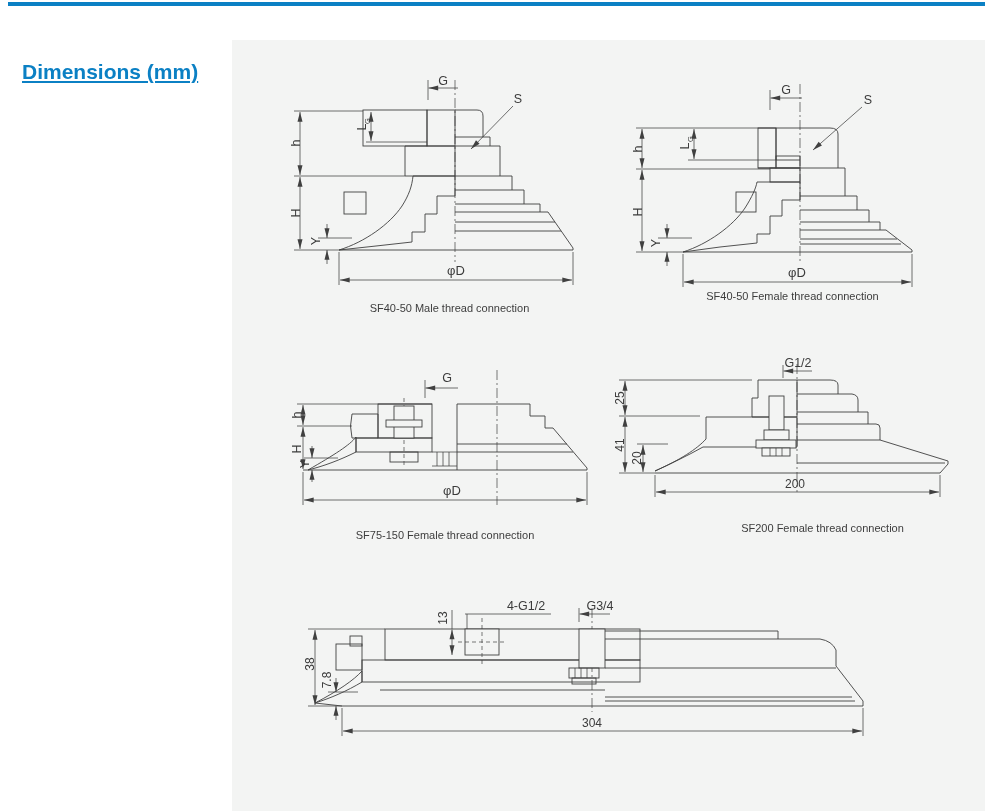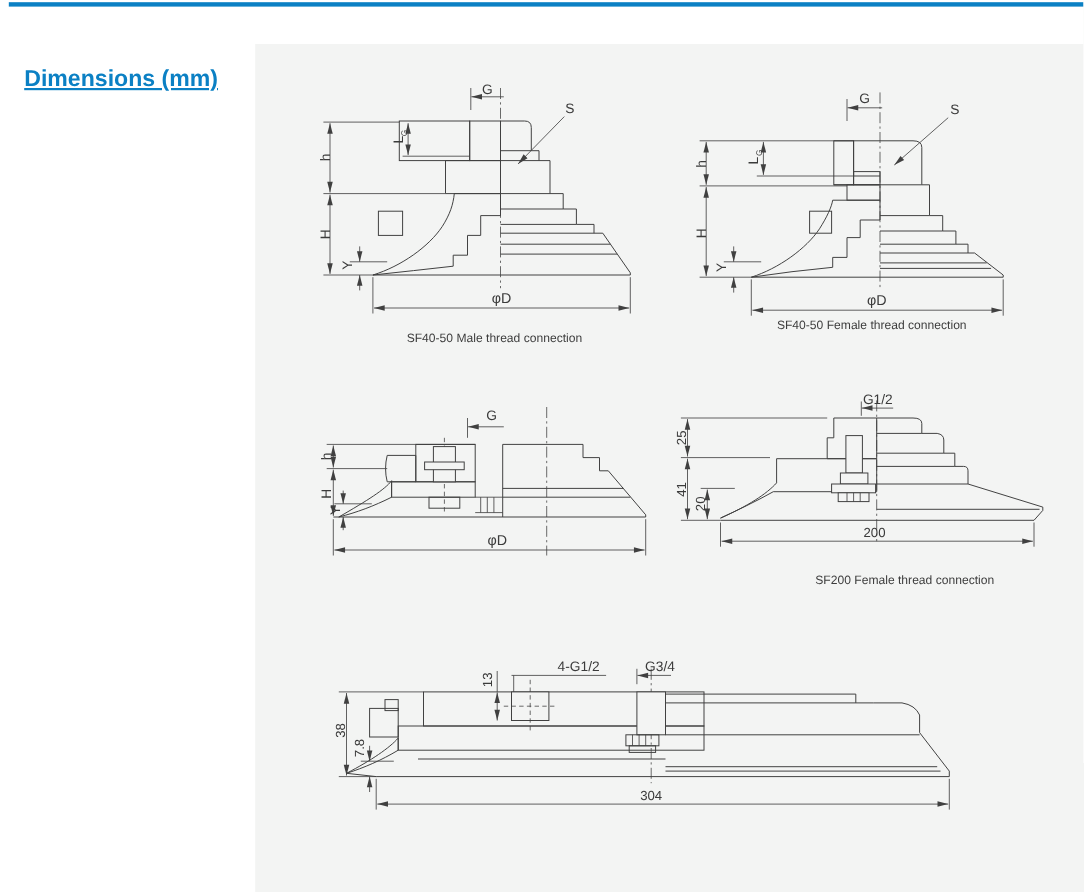--- a/index.html
+++ b/index.html
@@ -159,20 +159,21 @@
     <line class="d" x1="303" y1="472" x2="303" y2="505"></line>
     <line class="d" x1="587" y1="472" x2="587" y2="505"></line>
     <line class="d" x1="304" y1="500" x2="586" y2="500" marker-start="url(#ar)" marker-end="url(#ar)"></line>
 
     <text class="t125" x="447" y="382" text-anchor="middle">G</text>
     <text class="t125" x="297" y="419" transform="rotate(-90 297 415)" text-anchor="middle">h</text>
     <text class="t125" x="297" y="453" transform="rotate(-90 297 449)" text-anchor="middle">H</text>
     <text class="t125" x="305" y="468" transform="rotate(-90 305 464)" text-anchor="middle">Y</text>
     <text class="t13" x="452" y="495" text-anchor="middle">φD</text>
   </svg>
+  <div class="cap" style="left:58px;top:487px;width:310px">SF75-150 Female thread connection</div>
 
   <svg class="fig" style="left:380px;top:316px" width="343" height="150" viewBox="612 356 343 150">
     <line class="cl" x1="797" y1="364" x2="797" y2="492"></line>
 
     <path class="o" d="M655,471 C680,460 697,449 706,439 L706,417 L797,417 L797,447 L703,447 C687,456 670,464 655,471 Z" fill="url(#x1)"></path>
     <path class="o" d="M752,417 L752,398 L758,398 L758,380 L797,380 L797,417 Z" fill="url(#h1)"></path>
     <rect class="wfill" x="769" y="396" width="15" height="34"></rect>
     <rect class="wfill" x="764" y="430" width="25" height="10"></rect>
     <rect class="wfill" x="756" y="440" width="40" height="8"></rect>
     <rect class="wfill" x="762" y="448" width="28" height="8"></rect>

